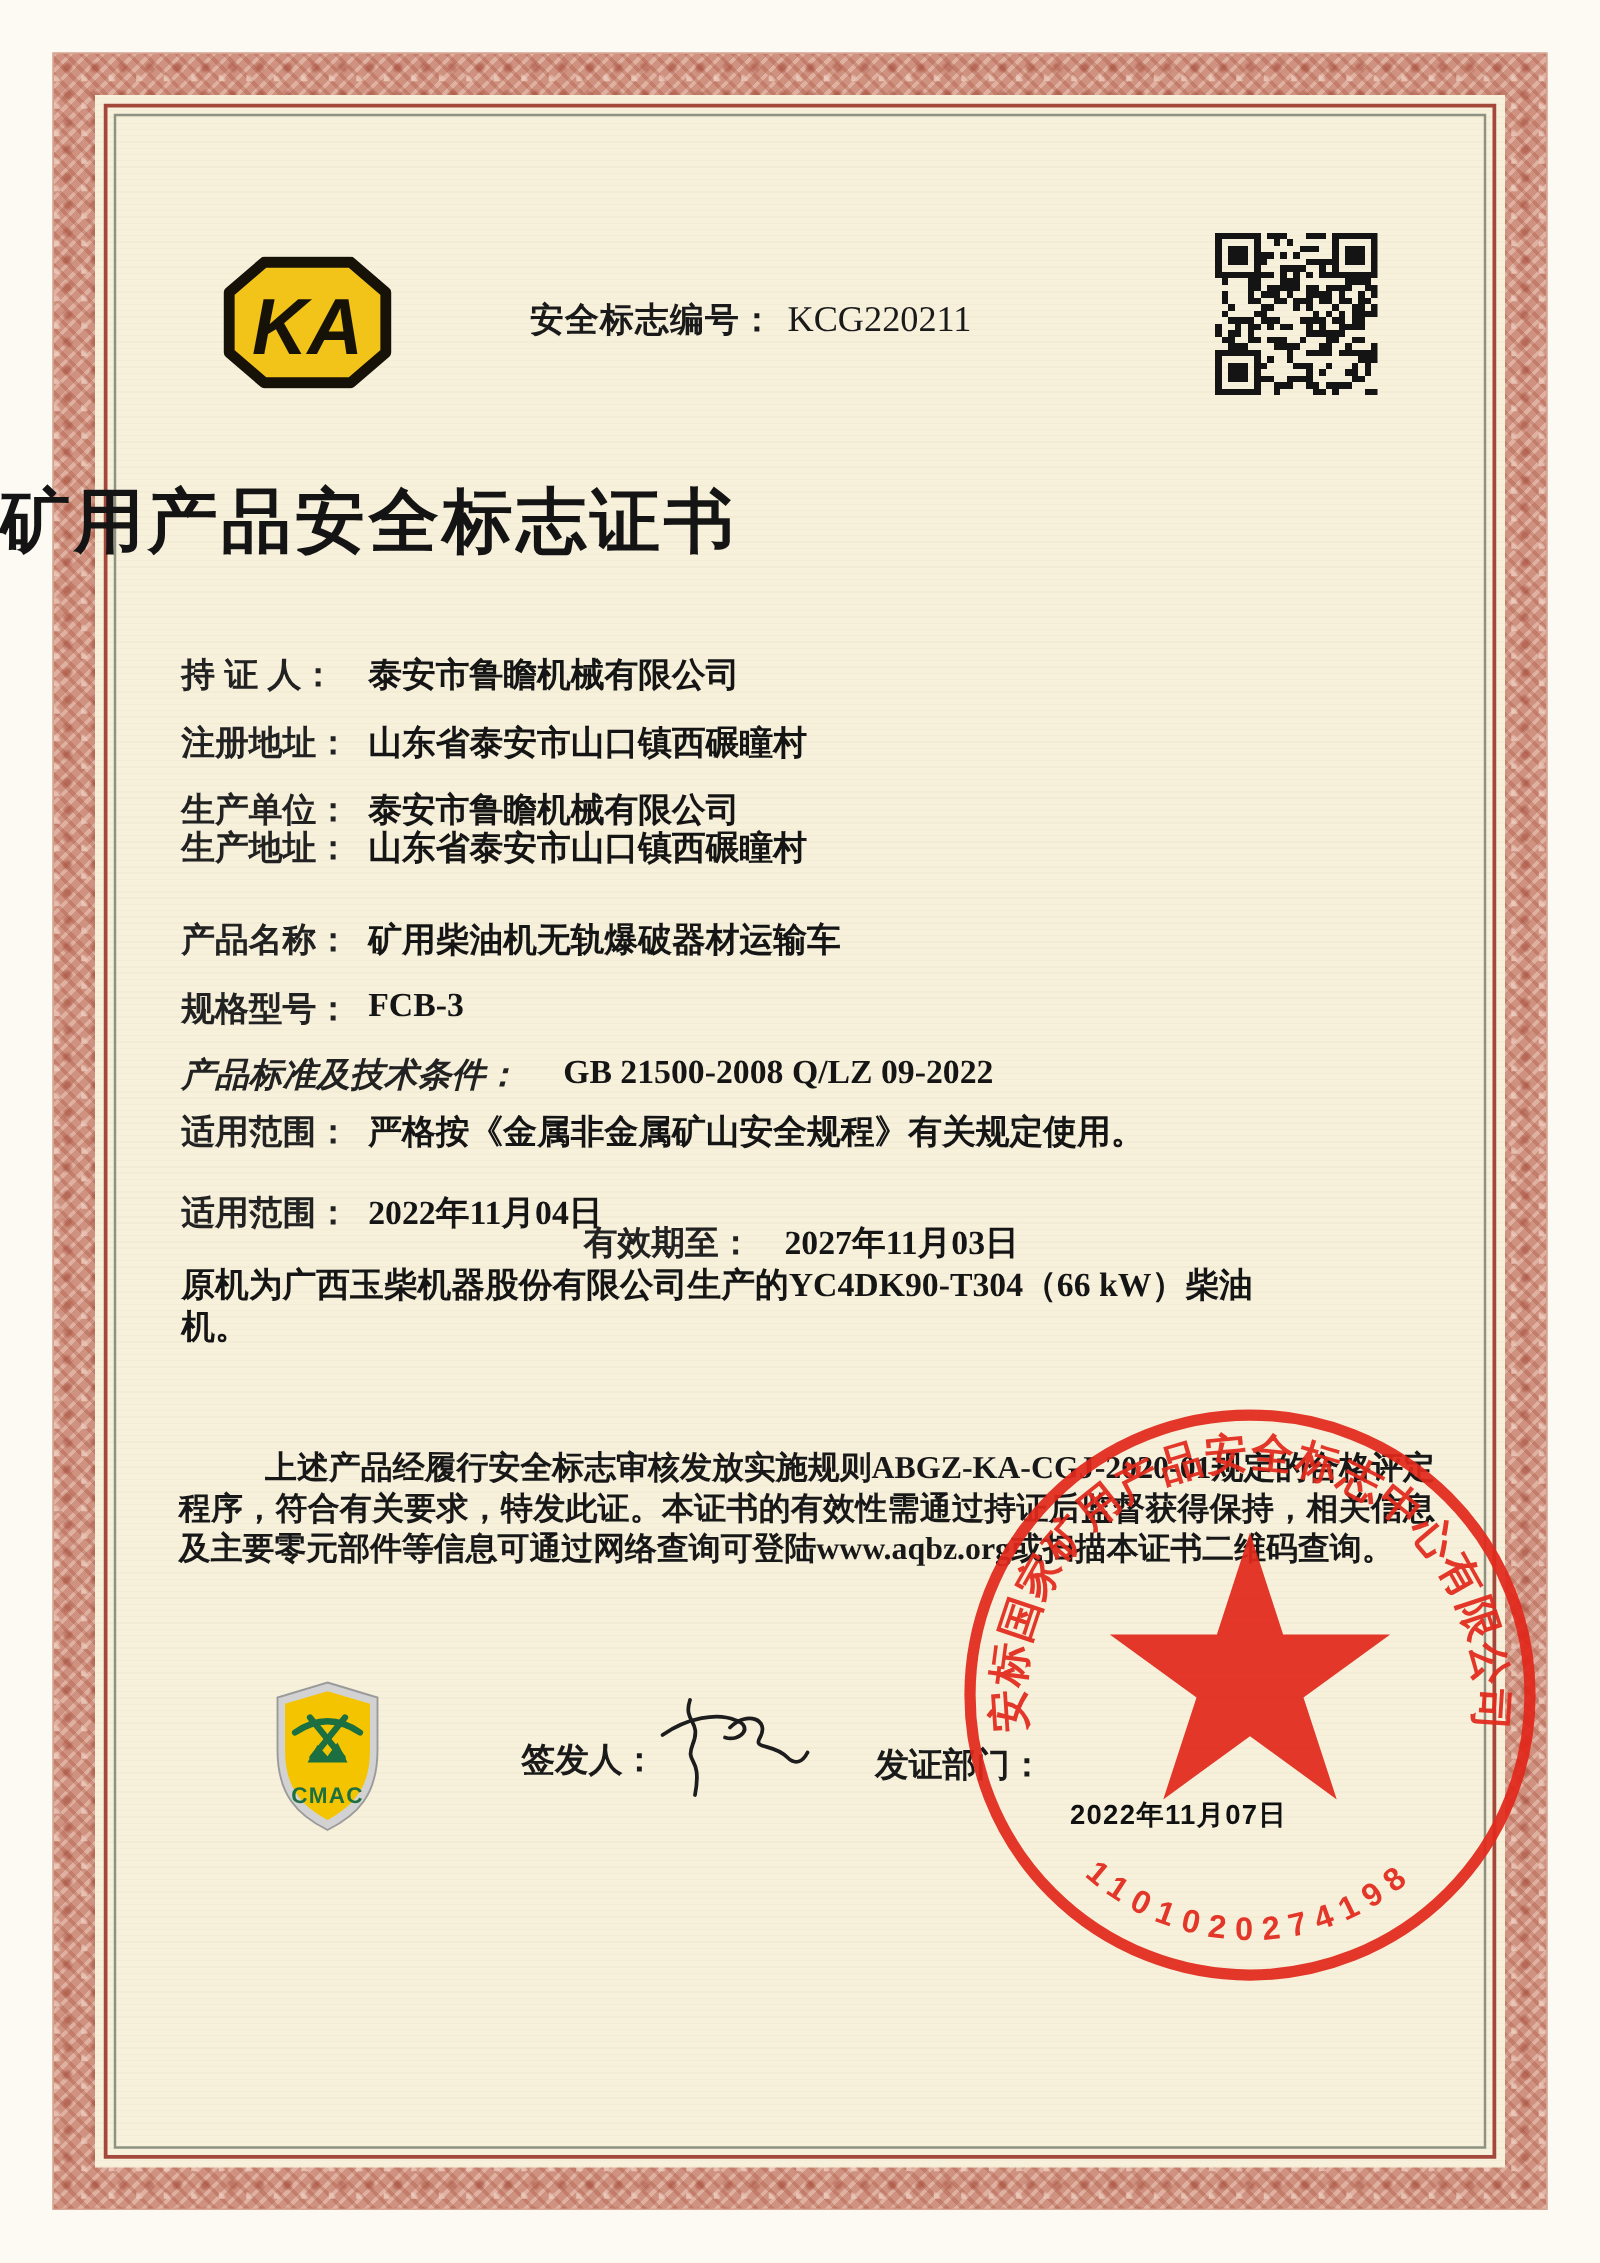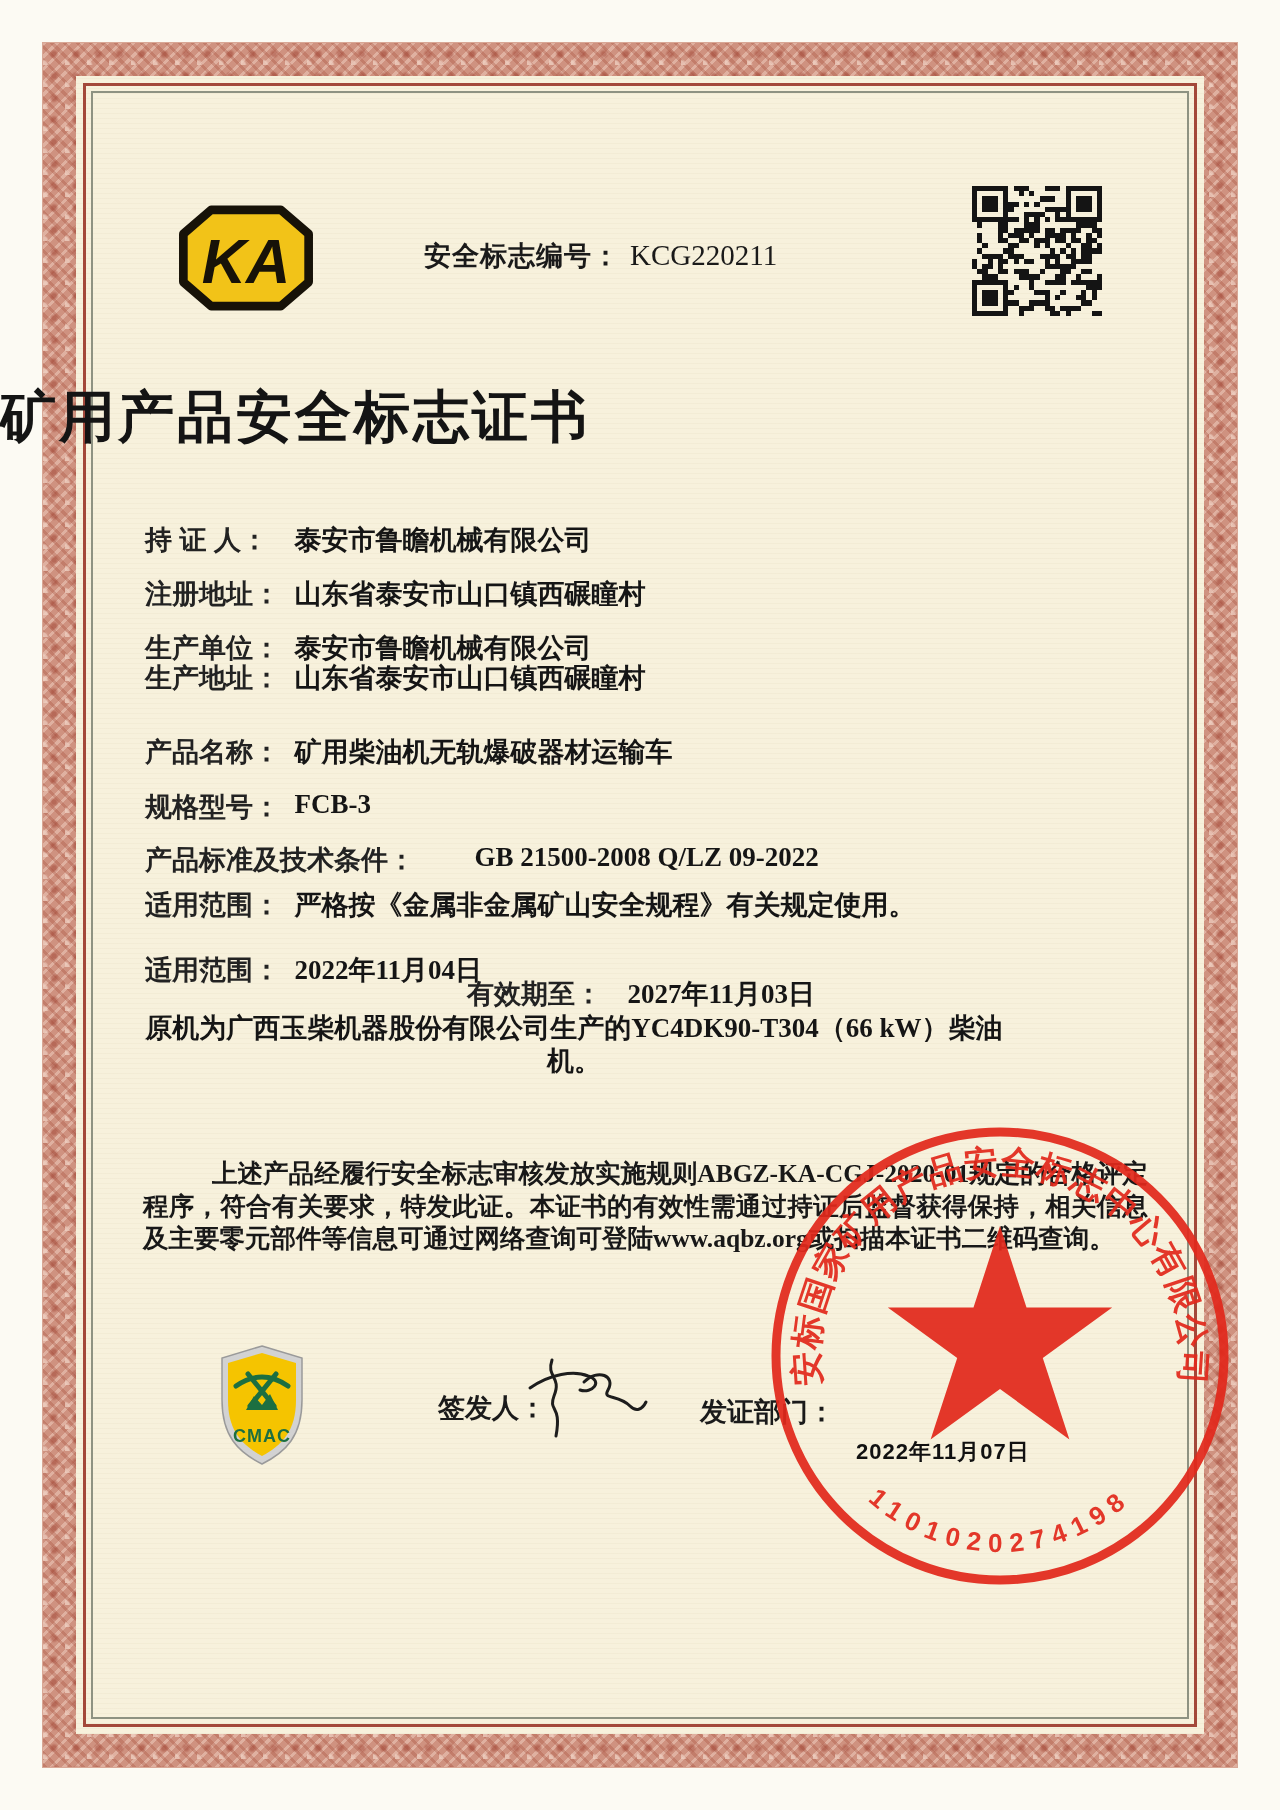--- a/index.html
+++ b/index.html
@@ -24,35 +24,35 @@
   .cert-no{position:absolute;left:424px;top:238px;white-space:nowrap;}
   .cert-no .lab{font-size:27px;font-weight:600;letter-spacing:1px;}
   .cert-no .val{font-family:"Liberation Serif","DejaVu Serif",serif;font-size:29px;font-weight:500;margin-left:10px;}
   .qr{position:absolute;left:972px;top:186px;width:130px;height:130px;}
   .title{position:absolute;left:0;right:0;top:380px;font-size:56px;font-weight:900;
          letter-spacing:3px;color:#141414;}
 
   
   .row{position:absolute;left:145px;white-space:nowrap;font-size:27px;}
   .flabel{display:inline-block;width:142px;font-weight:600;color:#222;vertical-align:top;}
-  .flabel.wide{width:auto;margin-right:52px;}
-  .fvalue{font-family:"Liberation Serif","DejaVu Serif",serif;font-weight:700;color:#151515;text-align:center;}
+  .flabel.wide{width:auto;margin-right:28px;font-style:italic;}
+  .fvalue{font-family:"Liberation Serif","DejaVu Serif",serif;font-weight:700;color:#151515;}
   .pair2{position:absolute;left:322px;top:0;white-space:nowrap;margin-top:24px;}
   .pair2 .flabel{width:auto;margin-right:18px;}
   .remark{white-space:normal;display:flex;}
   .remark .fvalue{width:858px;line-height:33px;}
 
   
   .statement{position:absolute;left:143px;top:1158px;width:1005px;font-size:25.5px;line-height:32.5px;
              font-family:"Liberation Serif","DejaVu Serif",serif;font-weight:700;text-indent:69px;
              text-align:justify;color:#181818;z-index:1;}
 
   
   .cmac{position:absolute;left:212px;top:1344px;width:100px;height:122px;}
-  .signer{position:absolute;left:438px;top:1390px;font-size:27px;font-weight:600;}
+  .signer{position:absolute;left:417px;top:1390px;font-size:27px;font-weight:600;}
   .signature{position:absolute;left:522px;top:1352px;width:130px;height:95px;}
   .issuer{position:absolute;left:700px;top:1394px;font-size:27px;font-weight:600;}
   .seal{position:absolute;left:760px;top:1116px;width:480px;height:480px;z-index:2;opacity:.93;}
   .seal-date{position:absolute;left:856px;top:1437px;font-size:22px;font-weight:600;letter-spacing:1px;
              color:#111;z-index:3;white-space:nowrap;}
 </style>
 </head>
 <body>
 
 <div class="frame-band"></div>

